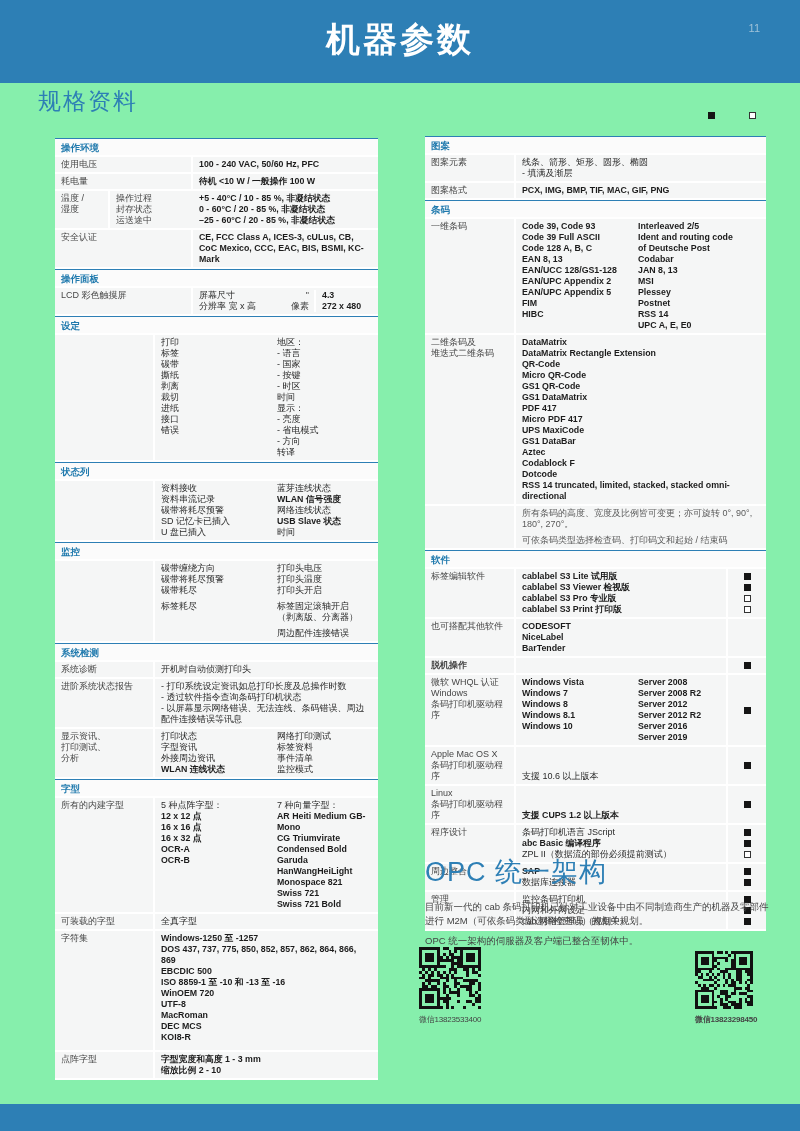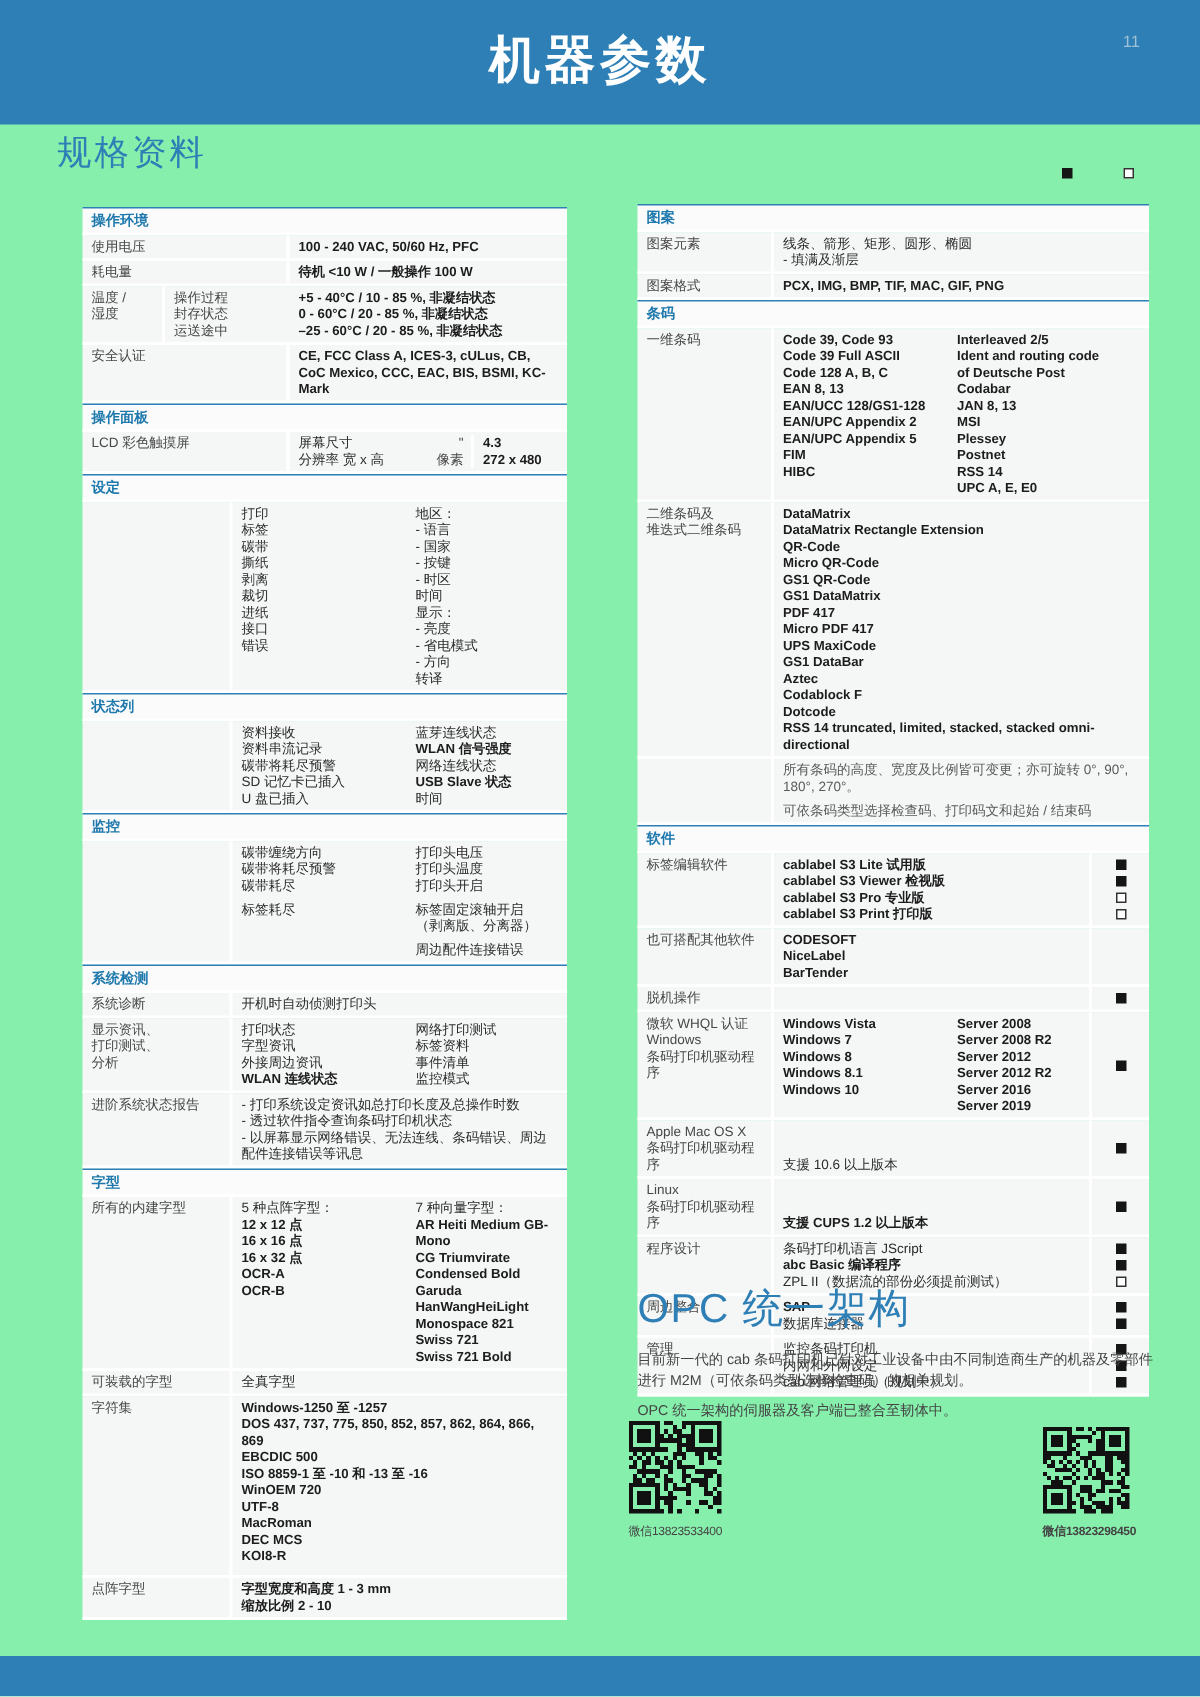--- a/index.html
+++ b/index.html
@@ -203,46 +203,46 @@
         </div>
       </div>
       <div class="sec">系统检测</div>
       <div class="row" style="grid-template-columns: 100px 1fr;">
         <div class="lbl">系统诊断</div>
         <div class="cnt">
           <div class="line">开机时自动侦测打印头</div>
         </div>
       </div>
       <div class="row" style="grid-template-columns: 100px 1fr;">
+        <div class="lbl">进阶系统状态报告</div>
+        <div class="cnt">
+          <div class="line">- 打印系统设定资讯如总打印长度及总操作时数</div>
+          <div class="line">- 透过软件指令查询条码打印机状态</div>
+          <div class="line">- 以屏幕显示网络错误、无法连线、条码错误、周边配件连接错误等讯息</div>
+        </div>
+      </div>
+      <div class="row" style="grid-template-columns: 100px 1fr;">
         <div class="lbl">显示资讯、
 打印测试、
 分析</div>
         <div class="cnt">
           <div class="cols">
             <div>
               <div class="line">打印状态</div>
               <div class="line">字型资讯</div>
               <div class="line">外接周边资讯</div>
               <div class="line en">WLAN 连线状态</div>
             </div>
             <div>
               <div class="line">网络打印测试</div>
               <div class="line">标签资料</div>
               <div class="line">事件清单</div>
               <div class="line">监控模式</div>
             </div>
           </div>
-        </div>
-      </div>
-      <div class="row" style="grid-template-columns: 100px 1fr;">
-        <div class="lbl">进阶系统状态报告</div>
-        <div class="cnt">
-          <div class="line">- 打印系统设定资讯如总打印长度及总操作时数</div>
-          <div class="line">- 透过软件指令查询条码打印机状态</div>
-          <div class="line">- 以屏幕显示网络错误、无法连线、条码错误、周边配件连接错误等讯息</div>
         </div>
       </div>
       <div class="sec">字型</div>
       <div class="row" style="grid-template-columns: 100px 1fr;">
         <div class="lbl">所有的内建字型</div>
         <div class="cnt">
           <div class="cols">
             <div>
               <div class="line">5 种点阵字型：</div>
               <div class="line en">12 x 12 点</div>
@@ -393,21 +393,21 @@
       </div>
       <div class="row" style="grid-template-columns: 91px 1fr 40px;">
         <div class="lbl">也可搭配其他软件</div>
         <div class="cnt">
           <div class="line en">CODESOFT</div>
           <div class="line en">NiceLabel</div>
           <div class="line en">BarTender</div>
         </div>
         <div class="mk"></div>
       </div>
-      <div class="row" style="grid-template-columns: 91px 1fr 40px;">
+      <div class="row" style="grid-template-columns: 91px 1fr 40px; font-weight: bold;">
         <div class="lbl">脱机操作</div>
         <div class="cnt">
           <div class="sp"></div>
         </div>
         <div class="mk">
           <span class="sq"></span>
         </div>
       </div>
       <div class="row" style="grid-template-columns: 91px 1fr 40px;">
         <div class="lbl">微软 WHQL 认证

